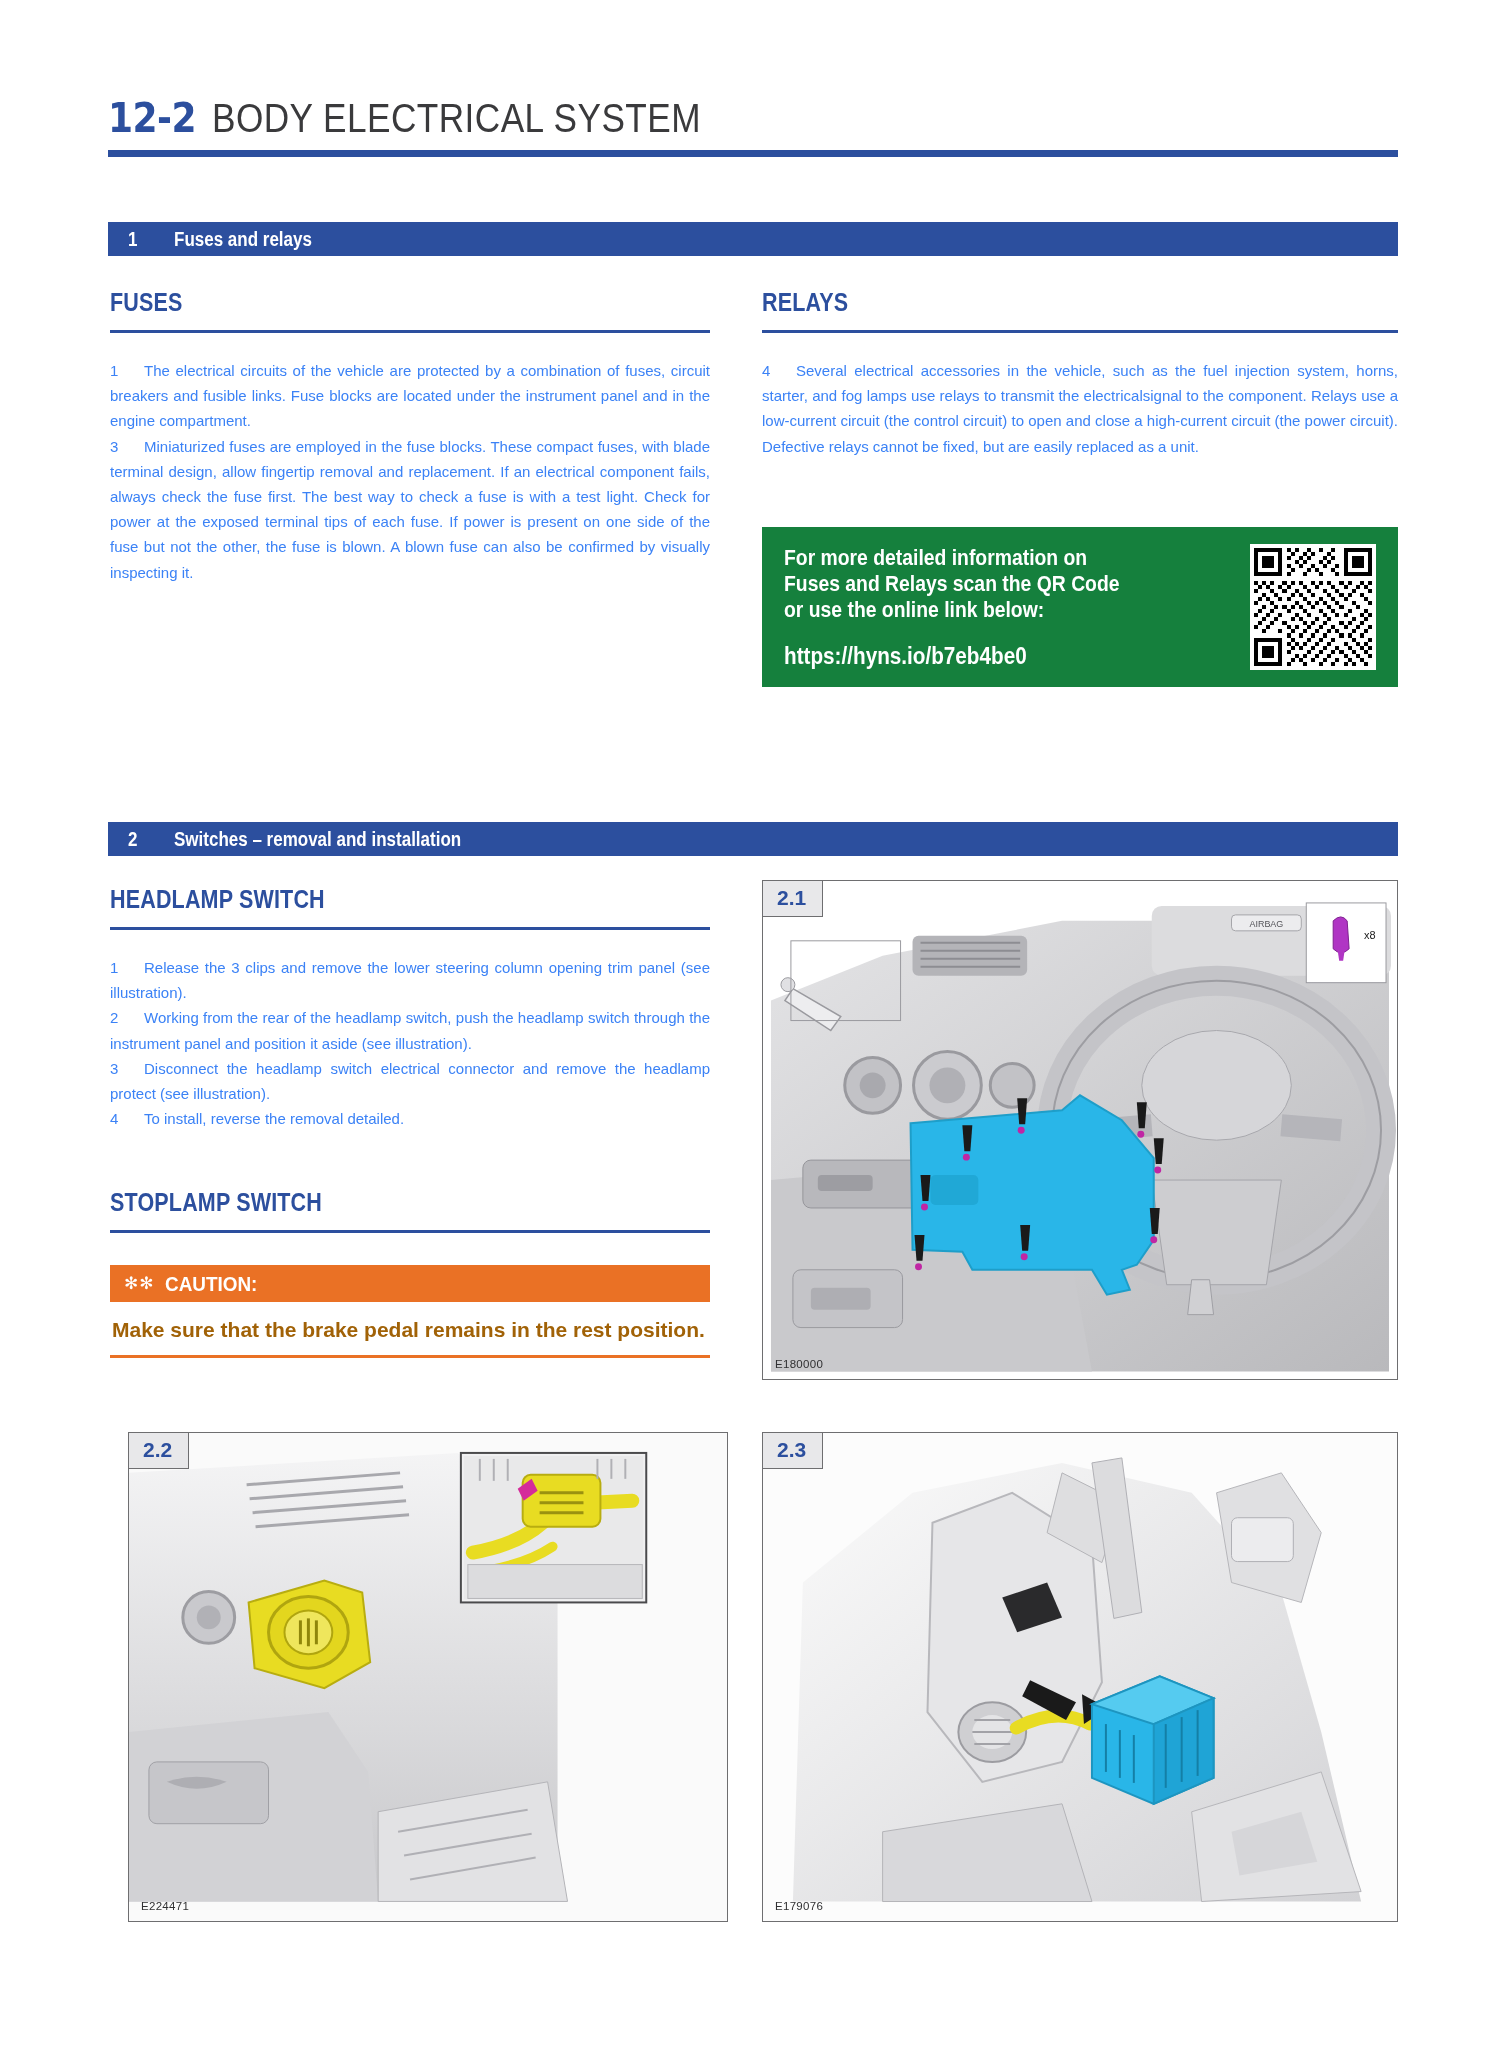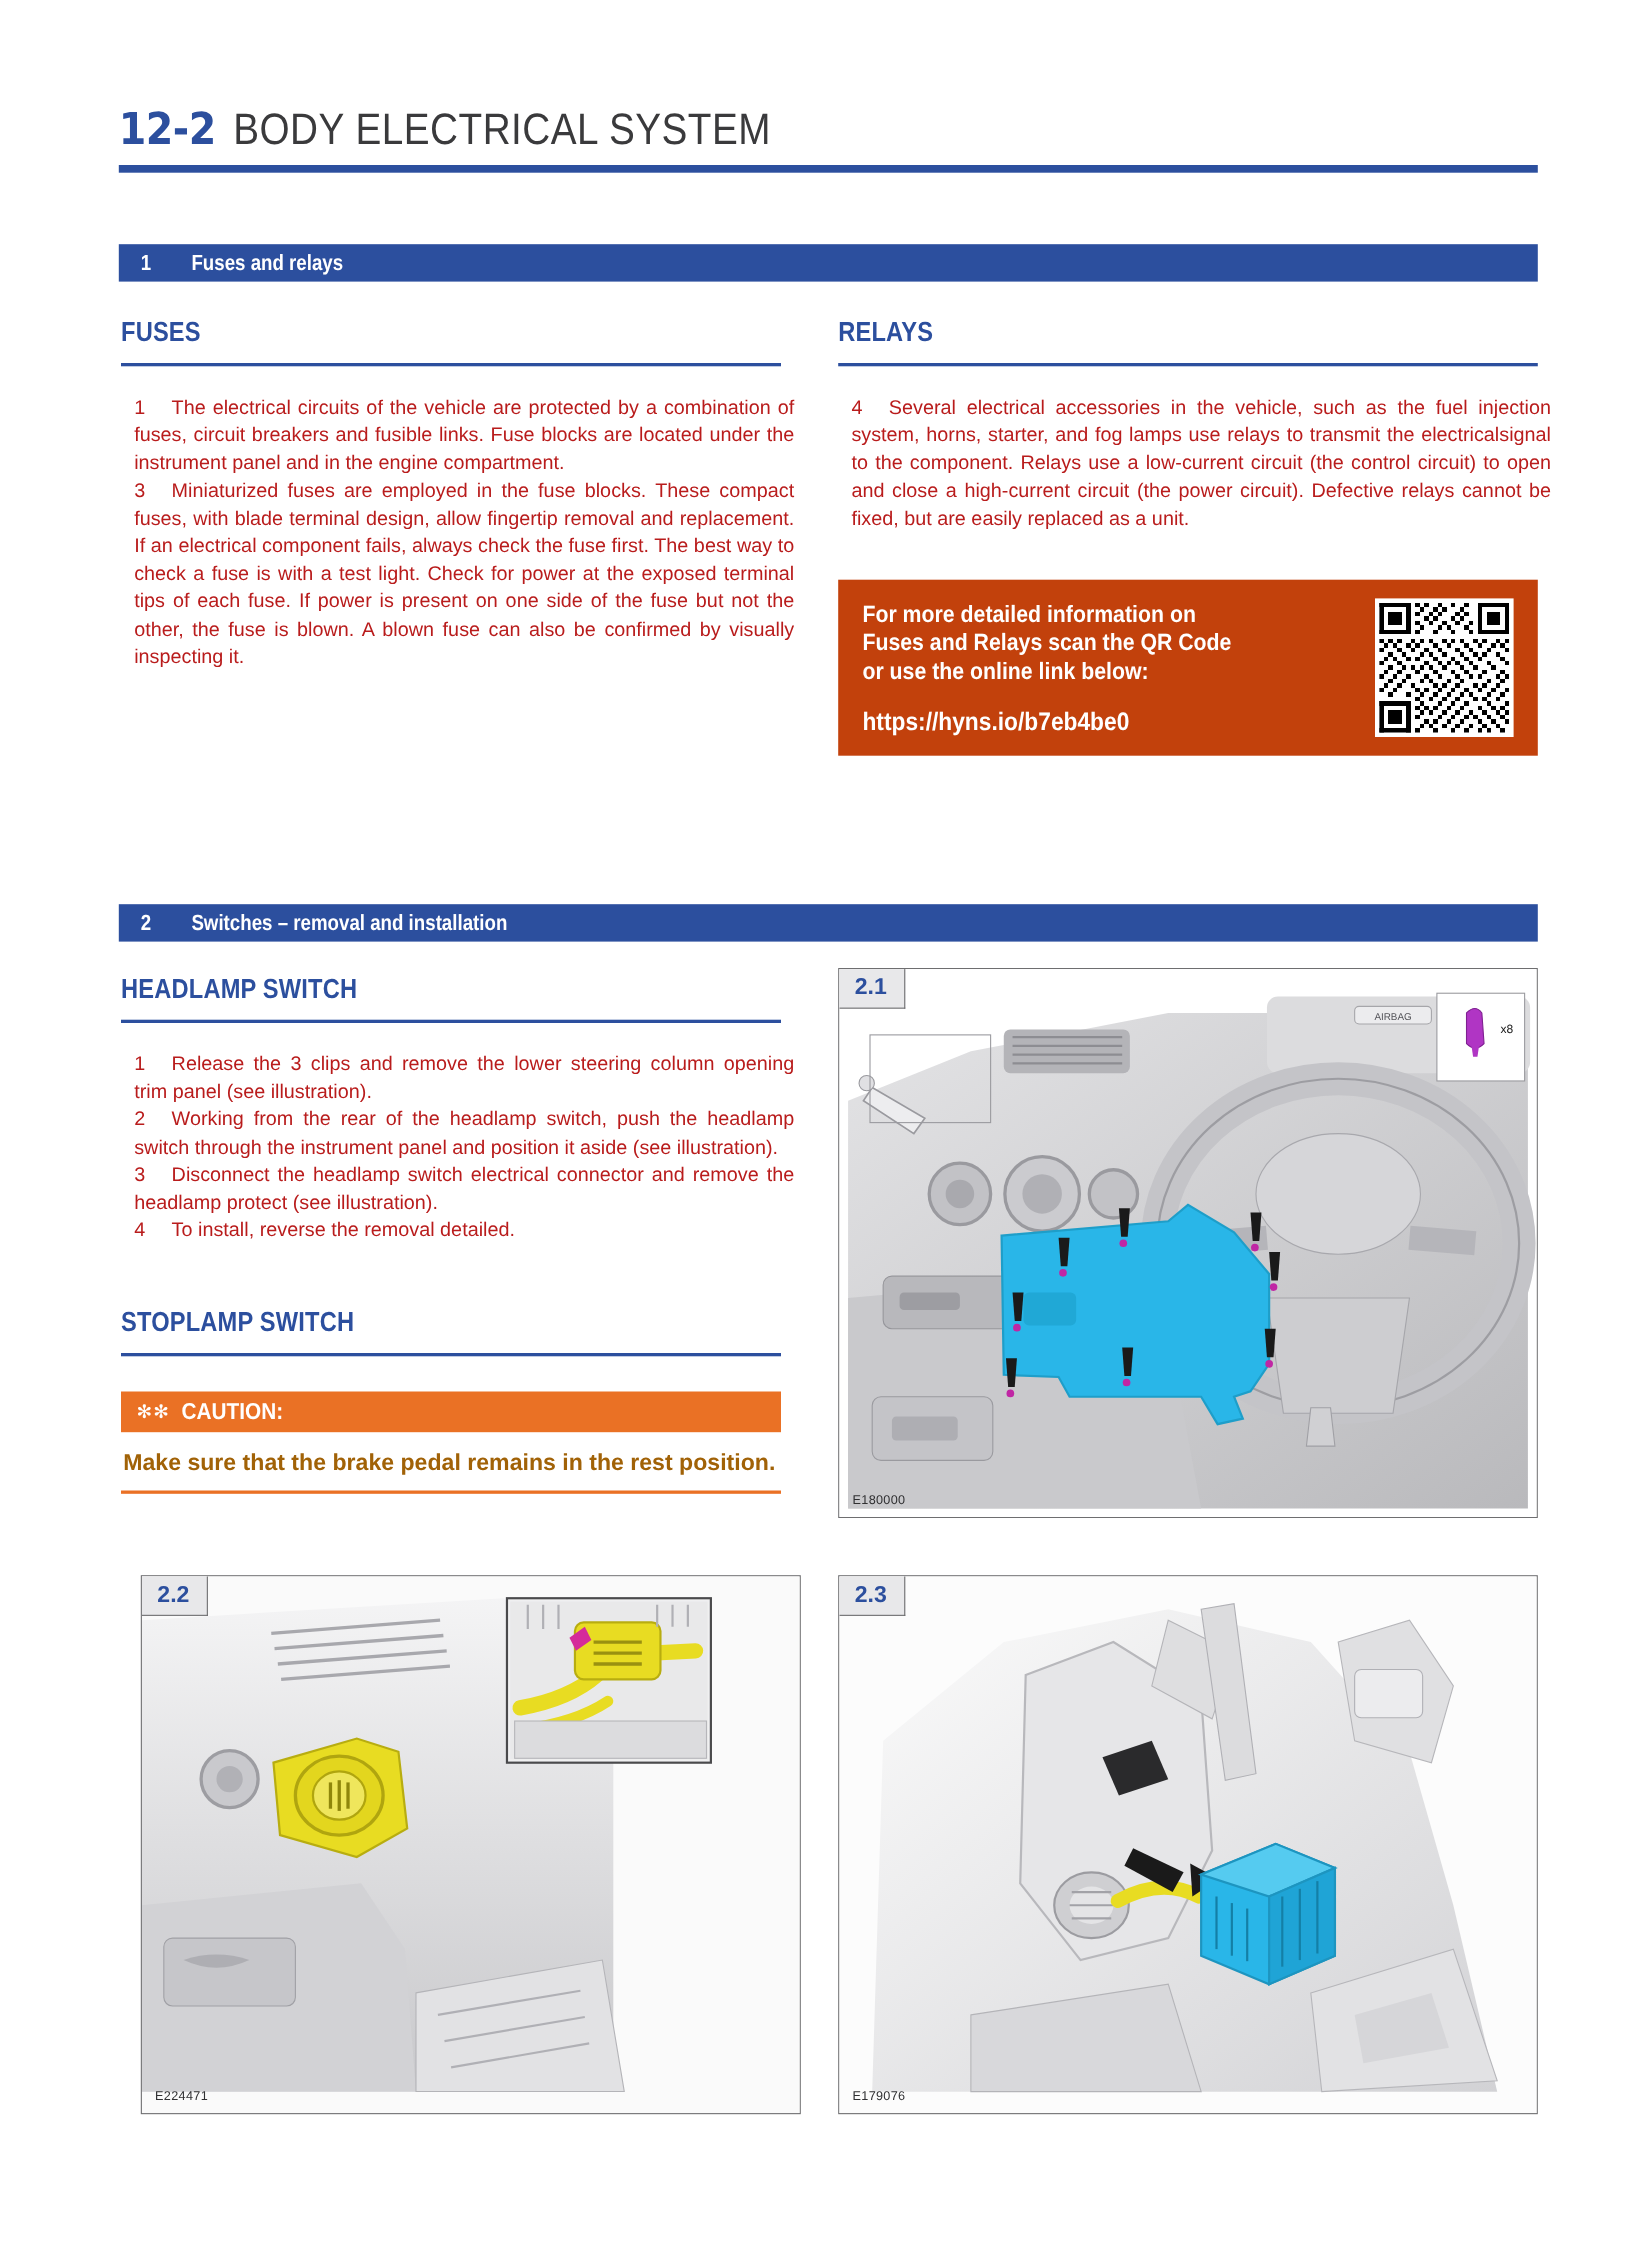--- a/index.html
+++ b/index.html
@@ -42,30 +42,29 @@
 
   
   .sub-h{
     position:absolute;font-weight:bold;font-size:25px;color:#2c4f9e;
     letter-spacing:0.2px;transform:scaleX(0.86);transform-origin:left center;
   }
   .sub-rule{position:absolute;height:3px;background:#2c4f9e;}
 
   
   .col{
-    position:absolute;font-size:18px;line-height:25.2px;color:#b91c1c;
+    position:absolute;font-size:15px;line-height:25.2px;color:#3b82f6;
     text-align:justify;
-    margin-left:12px;
   }
   .col p{margin:0;text-indent:0;}
   .col p .n{display:inline-block;width:34px;text-indent:0;}
 
   
   .qr-box{
-    position:absolute;background:#c2410c;color:#fff;
+    position:absolute;background:#15803d;color:#fff;
     display:flex;align-items:center;box-sizing:border-box;
   }
   .qr-text{padding:18px 0 18px 22px;flex:1;}
   .qr-text .l1{
     font-weight:bold;font-size:21.5px;line-height:26px;
     transform:scaleX(0.9);transform-origin:left center;
   }
   .qr-text .url{
     font-weight:bold;font-size:23px;margin-top:20px;
     transform:scaleX(0.9);transform-origin:left center;

